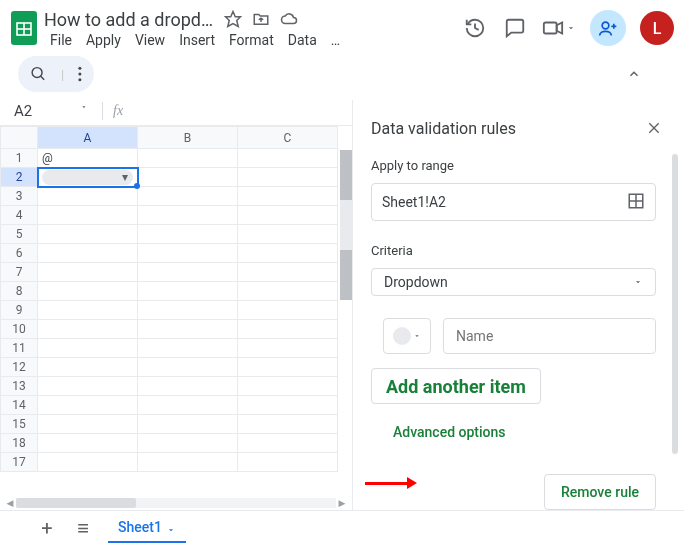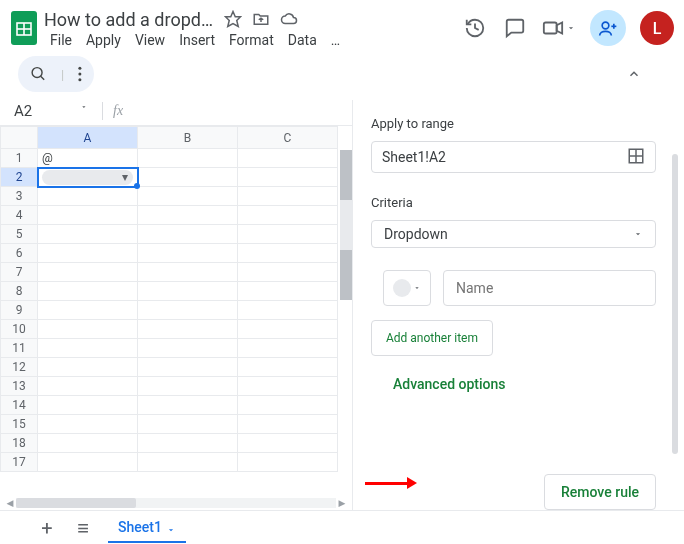--- a/index.html
+++ b/index.html
@@ -66,29 +66,29 @@
 .hscroll .thumb { position:absolute; left:0; top:0; height:10px; width:120px; background:#dadce0; border-radius:2px; }
 
 
 .panel { width:332px; border-left:1px solid #e8eaed; background:#fff; padding:16px 4px 0 18px; position:relative; display:flex; flex-direction:column; }
 .panel-header { display:flex; align-items:center; justify-content:space-between; padding-right:14px; margin-bottom:18px; }
 .panel-title { font-size:16px; color:#3c4043; }
 .panel-close { color:#5f6368; cursor:pointer; width:24px; height:24px; display:flex; align-items:center; justify-content:center; }
 .panel-body { overflow-y:auto; flex:1; padding-right:24px; }
 .vscroll { position:absolute; right:6px; top:54px; width:6px; height:300px; background:#dadce0; border-radius:4px; }
 .field-label { font-size:13px; color:#3c4043; margin-bottom:10px; }
-.range-input { display:flex; align-items:center; justify-content:space-between; border:1px solid #dadce0; border-radius:4px; height:32px; padding:0 10px; margin-bottom:22px; font-size:14px; color:#3c4043; }
+.range-input { display:flex; align-items:center; justify-content:space-between; border:1px solid #dadce0; border-radius:4px; height:38px; padding:0 10px; margin-bottom:22px; font-size:14px; color:#3c4043; }
 .range-input .grid-icon { color:#5f6368; }
 .criteria-label { font-size:13px; color:#3c4043; margin-bottom:10px; }
 .criteria-sel { display:flex; align-items:center; justify-content:space-between; border:1px solid #dadce0; border-radius:4px; height:28px; padding:0 12px; margin-bottom:22px; font-size:14px; }
 .option-row { display:flex; gap:12px; margin:0 0 14px 12px; }
 .color-chip { width:48px; height:36px; border:1px solid #dadce0; border-radius:4px; display:flex; align-items:center; justify-content:center; gap:2px; }
 .color-circle { width:18px; height:18px; border-radius:50%; background:#e8eaed; }
 .name-input { flex:1; border:1px solid #dadce0; border-radius:4px; height:36px; padding:0 12px; font-size:14px; }
-.link-btn { display:inline-flex; align-items:center; border:1px solid #dadce0; border-radius:4px; height:36px; padding:0 14px; color:#188038; font-size:12px; font-weight:400; margin-left:0px; cursor:pointer; }
+.link-btn { display:inline-flex; align-items:center; border:1px solid #dadce0; border-radius:4px; height:36px; padding:0 14px; color:#188038; font-size:18px; font-weight:700; margin-left:0px; cursor:pointer; }
 .adv-opt { color:#188038; font-size:14px; font-weight:500; margin:20px 0 0 22px; cursor:pointer; }
 
 .panel-footer { display:flex; align-items:center; justify-content:flex-end; gap:18px; padding:18px 24px 0 0; margin-top:12px; position:relative; }
 .remove-btn { border:1px solid #dadce0; border-radius:4px; height:36px; padding:0 16px; color:#188038; font-size:14px; font-weight:500; background:#fff; cursor:pointer; }
 .done-btn { border:none; border-radius:4px; height:36px; padding:0 20px; background:#188038; color:#fff; font-size:14px; font-weight:500; cursor:pointer; }
 .red-arrow { position:absolute; left:-6px; top:50%; transform:translateY(-50%); display:flex; align-items:center; }
 .red-arrow .shaft { width:42px; height:3px; background:#ff0000; }
 .red-arrow .head { width:0; height:0; border-left:10px solid #ff0000; border-top:6px solid transparent; border-bottom:6px solid transparent; }
 
 
@@ -331,20 +331,29 @@
     <div class="hscroll">
       <span class="arrow">◀</span>
       <div class="track">
           <div class="thumb"></div>
         </div>
       <span class="arrow">▶</span>
     </div>
   </div>
 
   <div class="panel">
+    <div class="panel-header">
+      <div class="panel-title">Data validation rules</div>
+      <div class="panel-close">
+          <svg width="16" height="16" viewBox="0 0 24 24" stroke="#5f6368" stroke-width="2">
+            <line x1="5" y1="5" x2="19" y2="19"></line>
+            <line x1="19" y1="5" x2="5" y2="19"></line>
+          </svg>
+        </div>
+    </div>
     <div class="vscroll"></div>
     <div class="panel-body">
       <div class="field-label">Apply to range</div>
       <div class="range-input">
         <span>Sheet1!A2</span>
         <span class="grid-icon"><svg width="18" height="18" viewBox="0 0 24 24" fill="none" stroke="#5f6368" stroke-width="2">
               <rect x="3" y="3" width="18" height="18"></rect>
               <line x1="3" y1="12" x2="21" y2="12"></line>
               <line x1="12" y1="3" x2="12" y2="21"></line>
             </svg></span>

